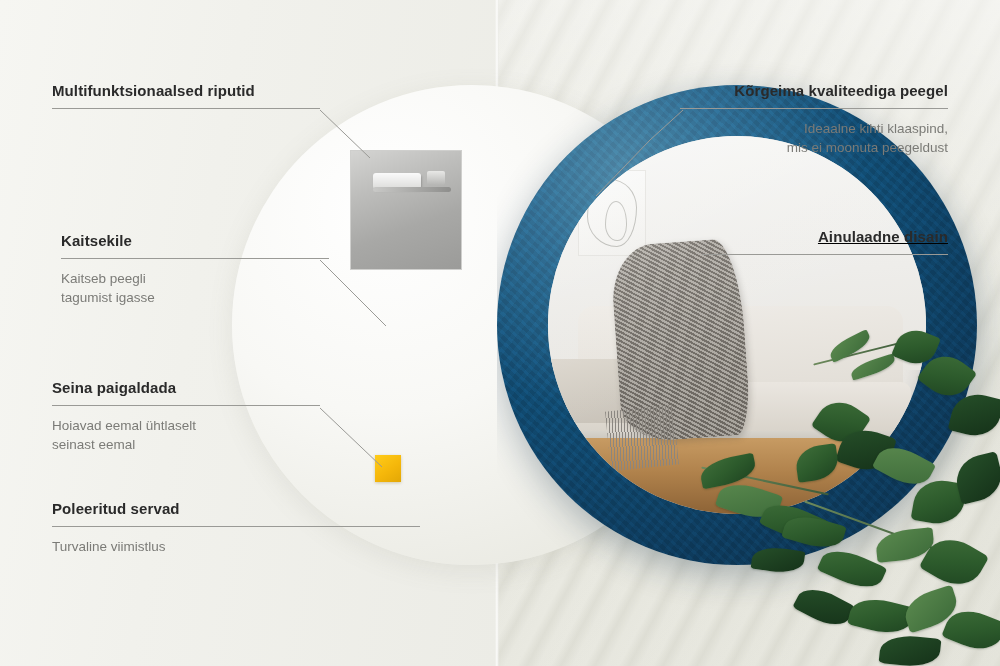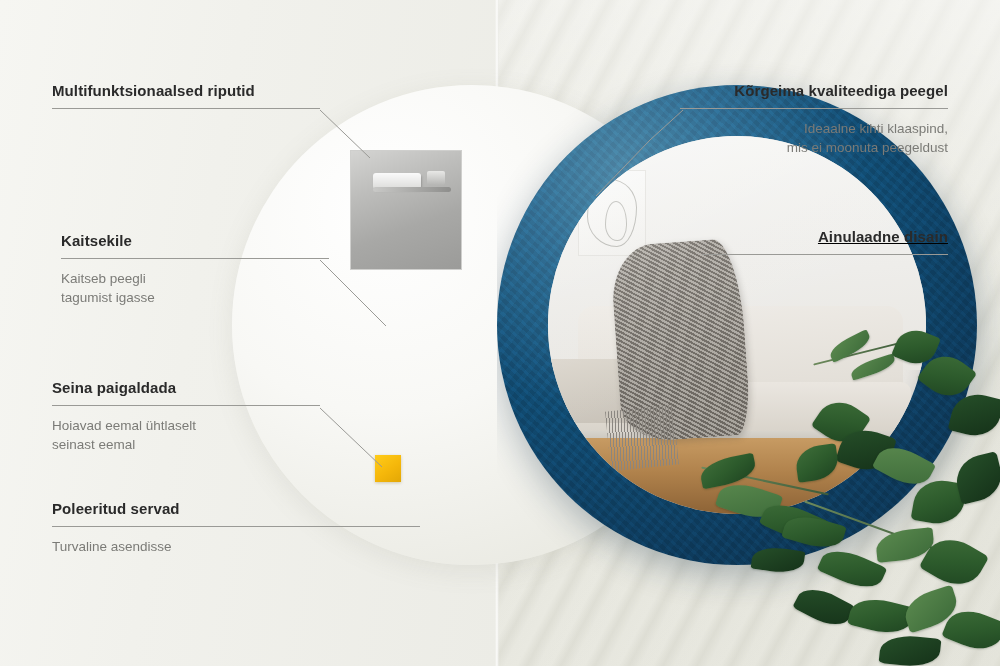--- a/index.html
+++ b/index.html
@@ -300,21 +300,21 @@
   <div class="callout" style="left:52px; top:379px; width:268px;">
     <div class="c-title">Seina paigaldada</div>
     <div class="c-rule"></div>
     <div class="c-desc">Hoiavad eemal ühtlaselt
 seinast eemal</div>
   </div>
 
   <div class="callout" style="left:52px; top:500px; width:368px;">
     <div class="c-title">Poleeritud servad</div>
     <div class="c-rule"></div>
-    <div class="c-desc">Turvaline asendisse</div>
+    <div class="c-desc">Turvaline viimistlus</div>
   </div>
 
   <div class="callout right" style="left:680px; top:82px; width:268px;">
     <div class="c-title">Kõrgeima kvaliteediga peegel</div>
     <div class="c-rule"></div>
     <div class="c-desc">Ideaalne kihti klaaspind,
 mis ei moonuta peegeldust</div>
   </div>
 
   <div class="callout right" style="left:702px; top:228px; width:246px;text-decoration:underline;">

